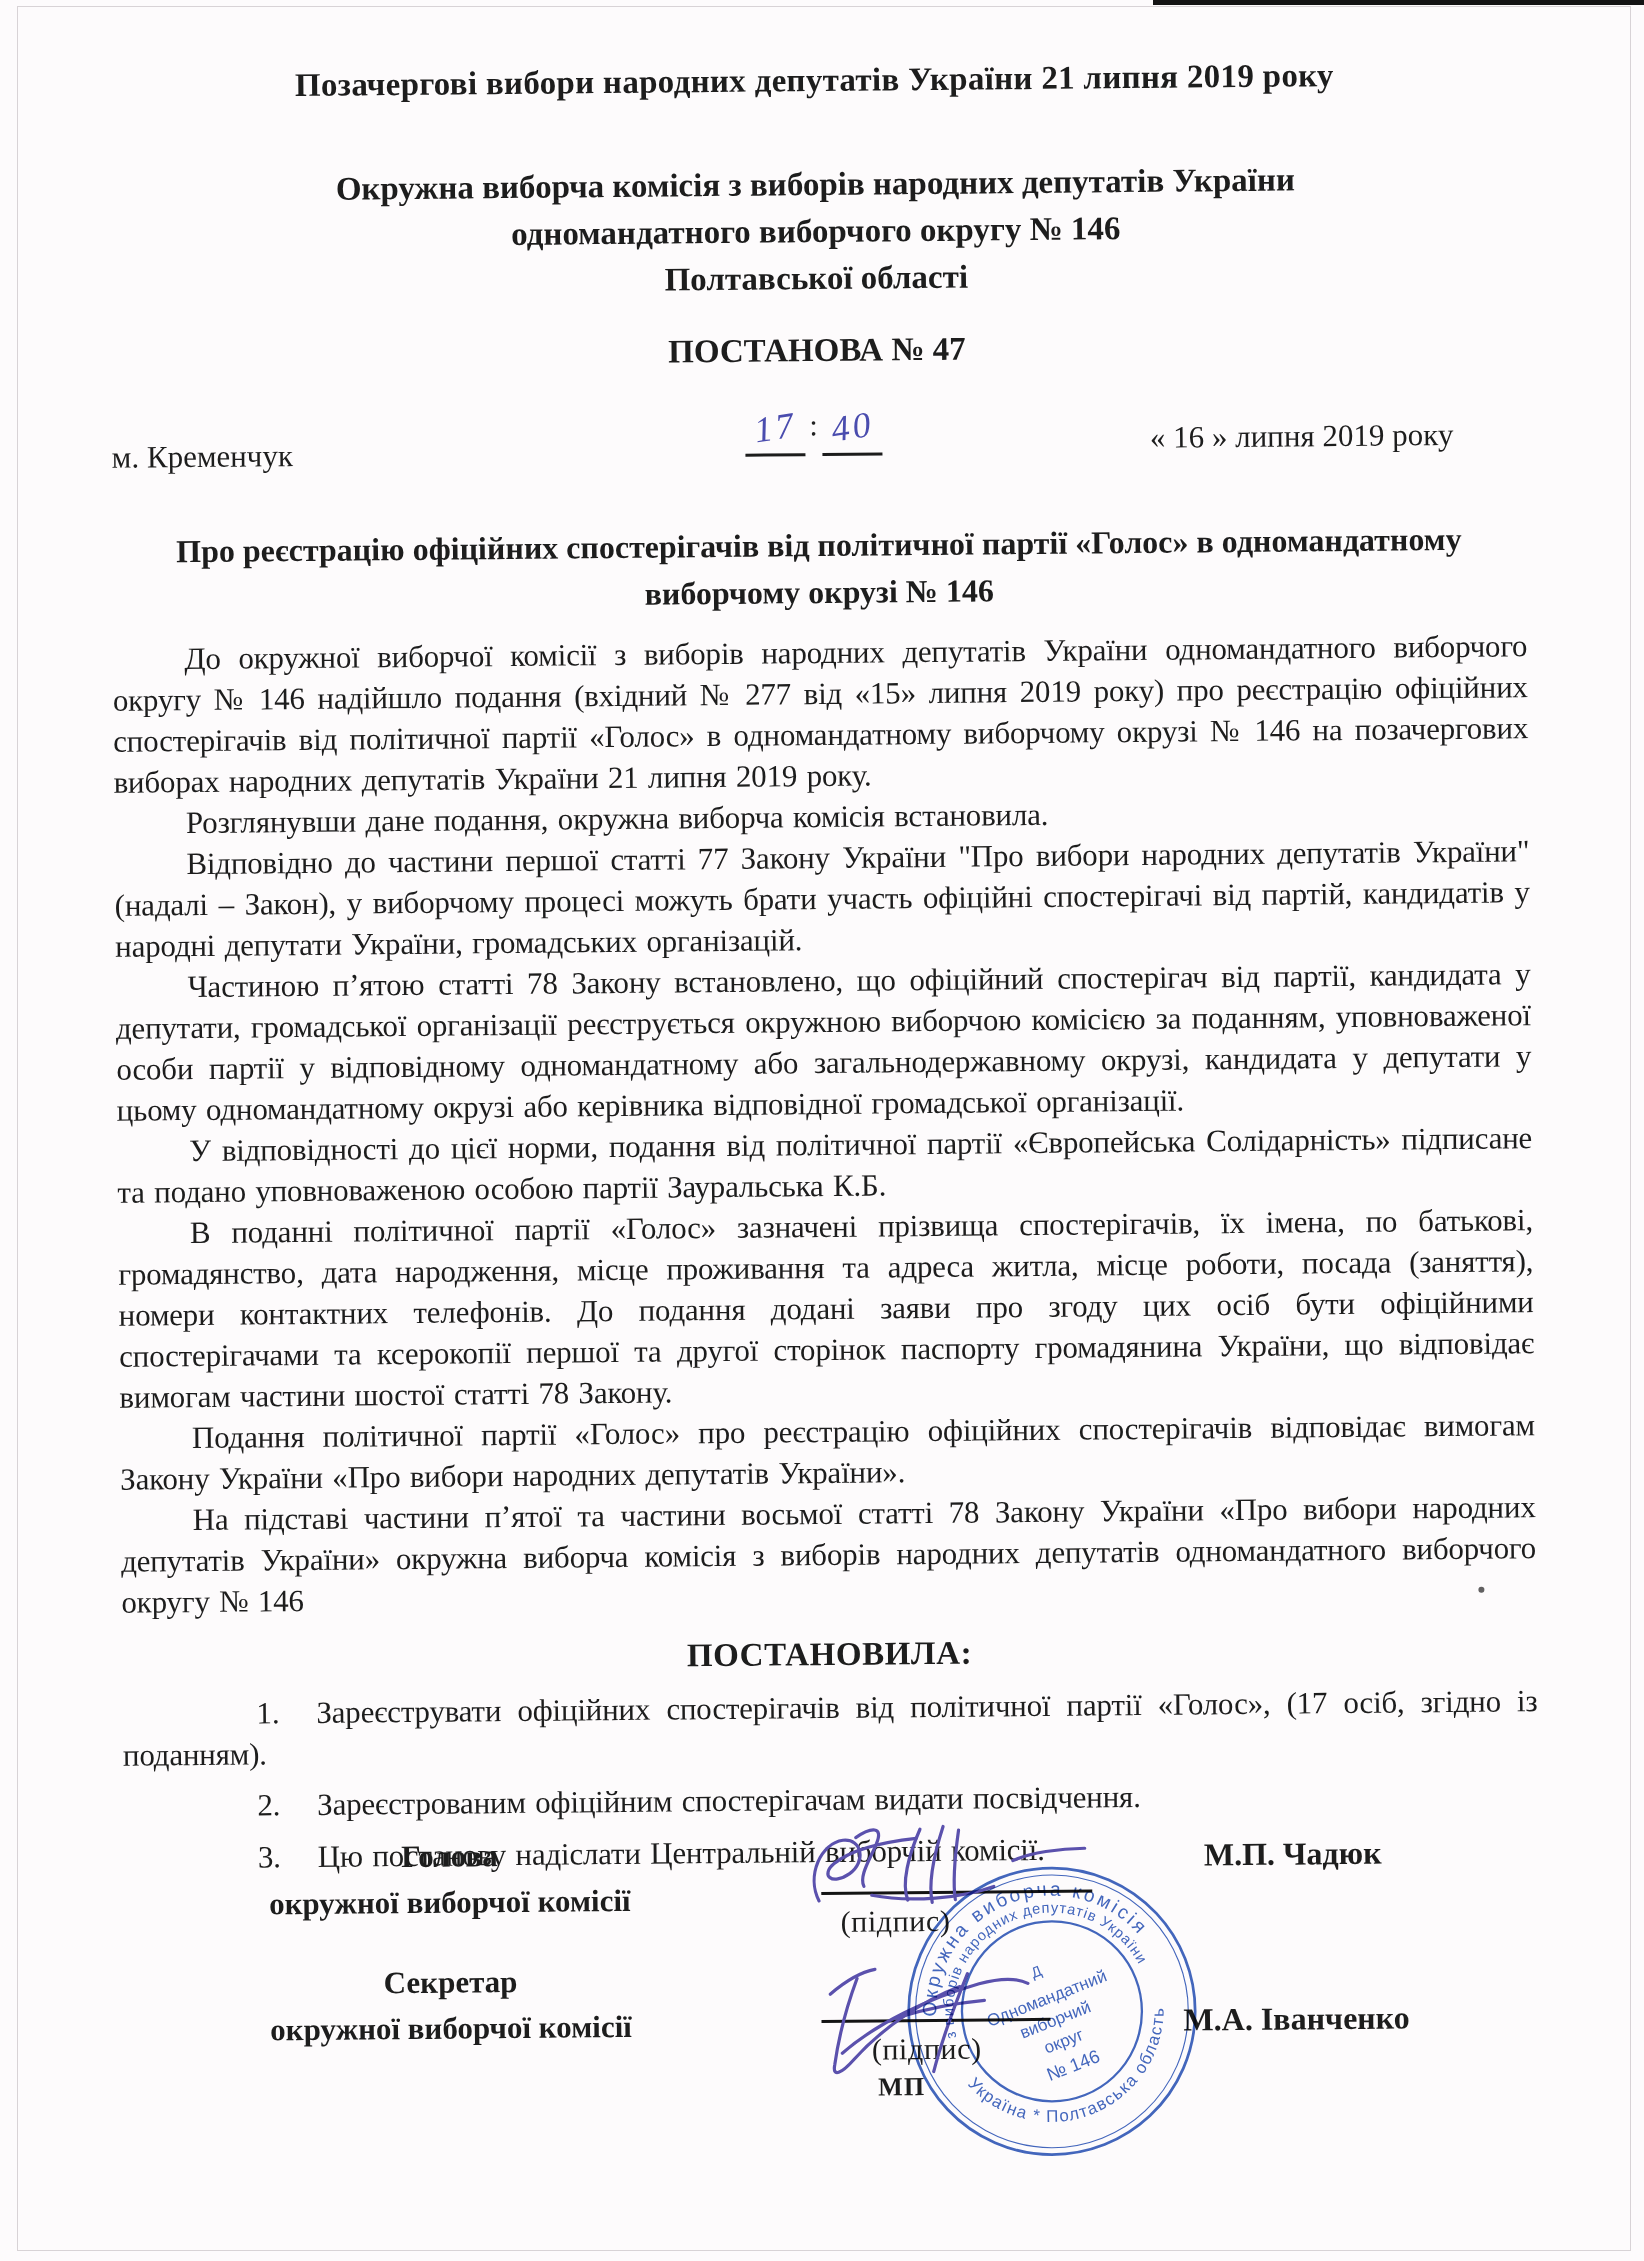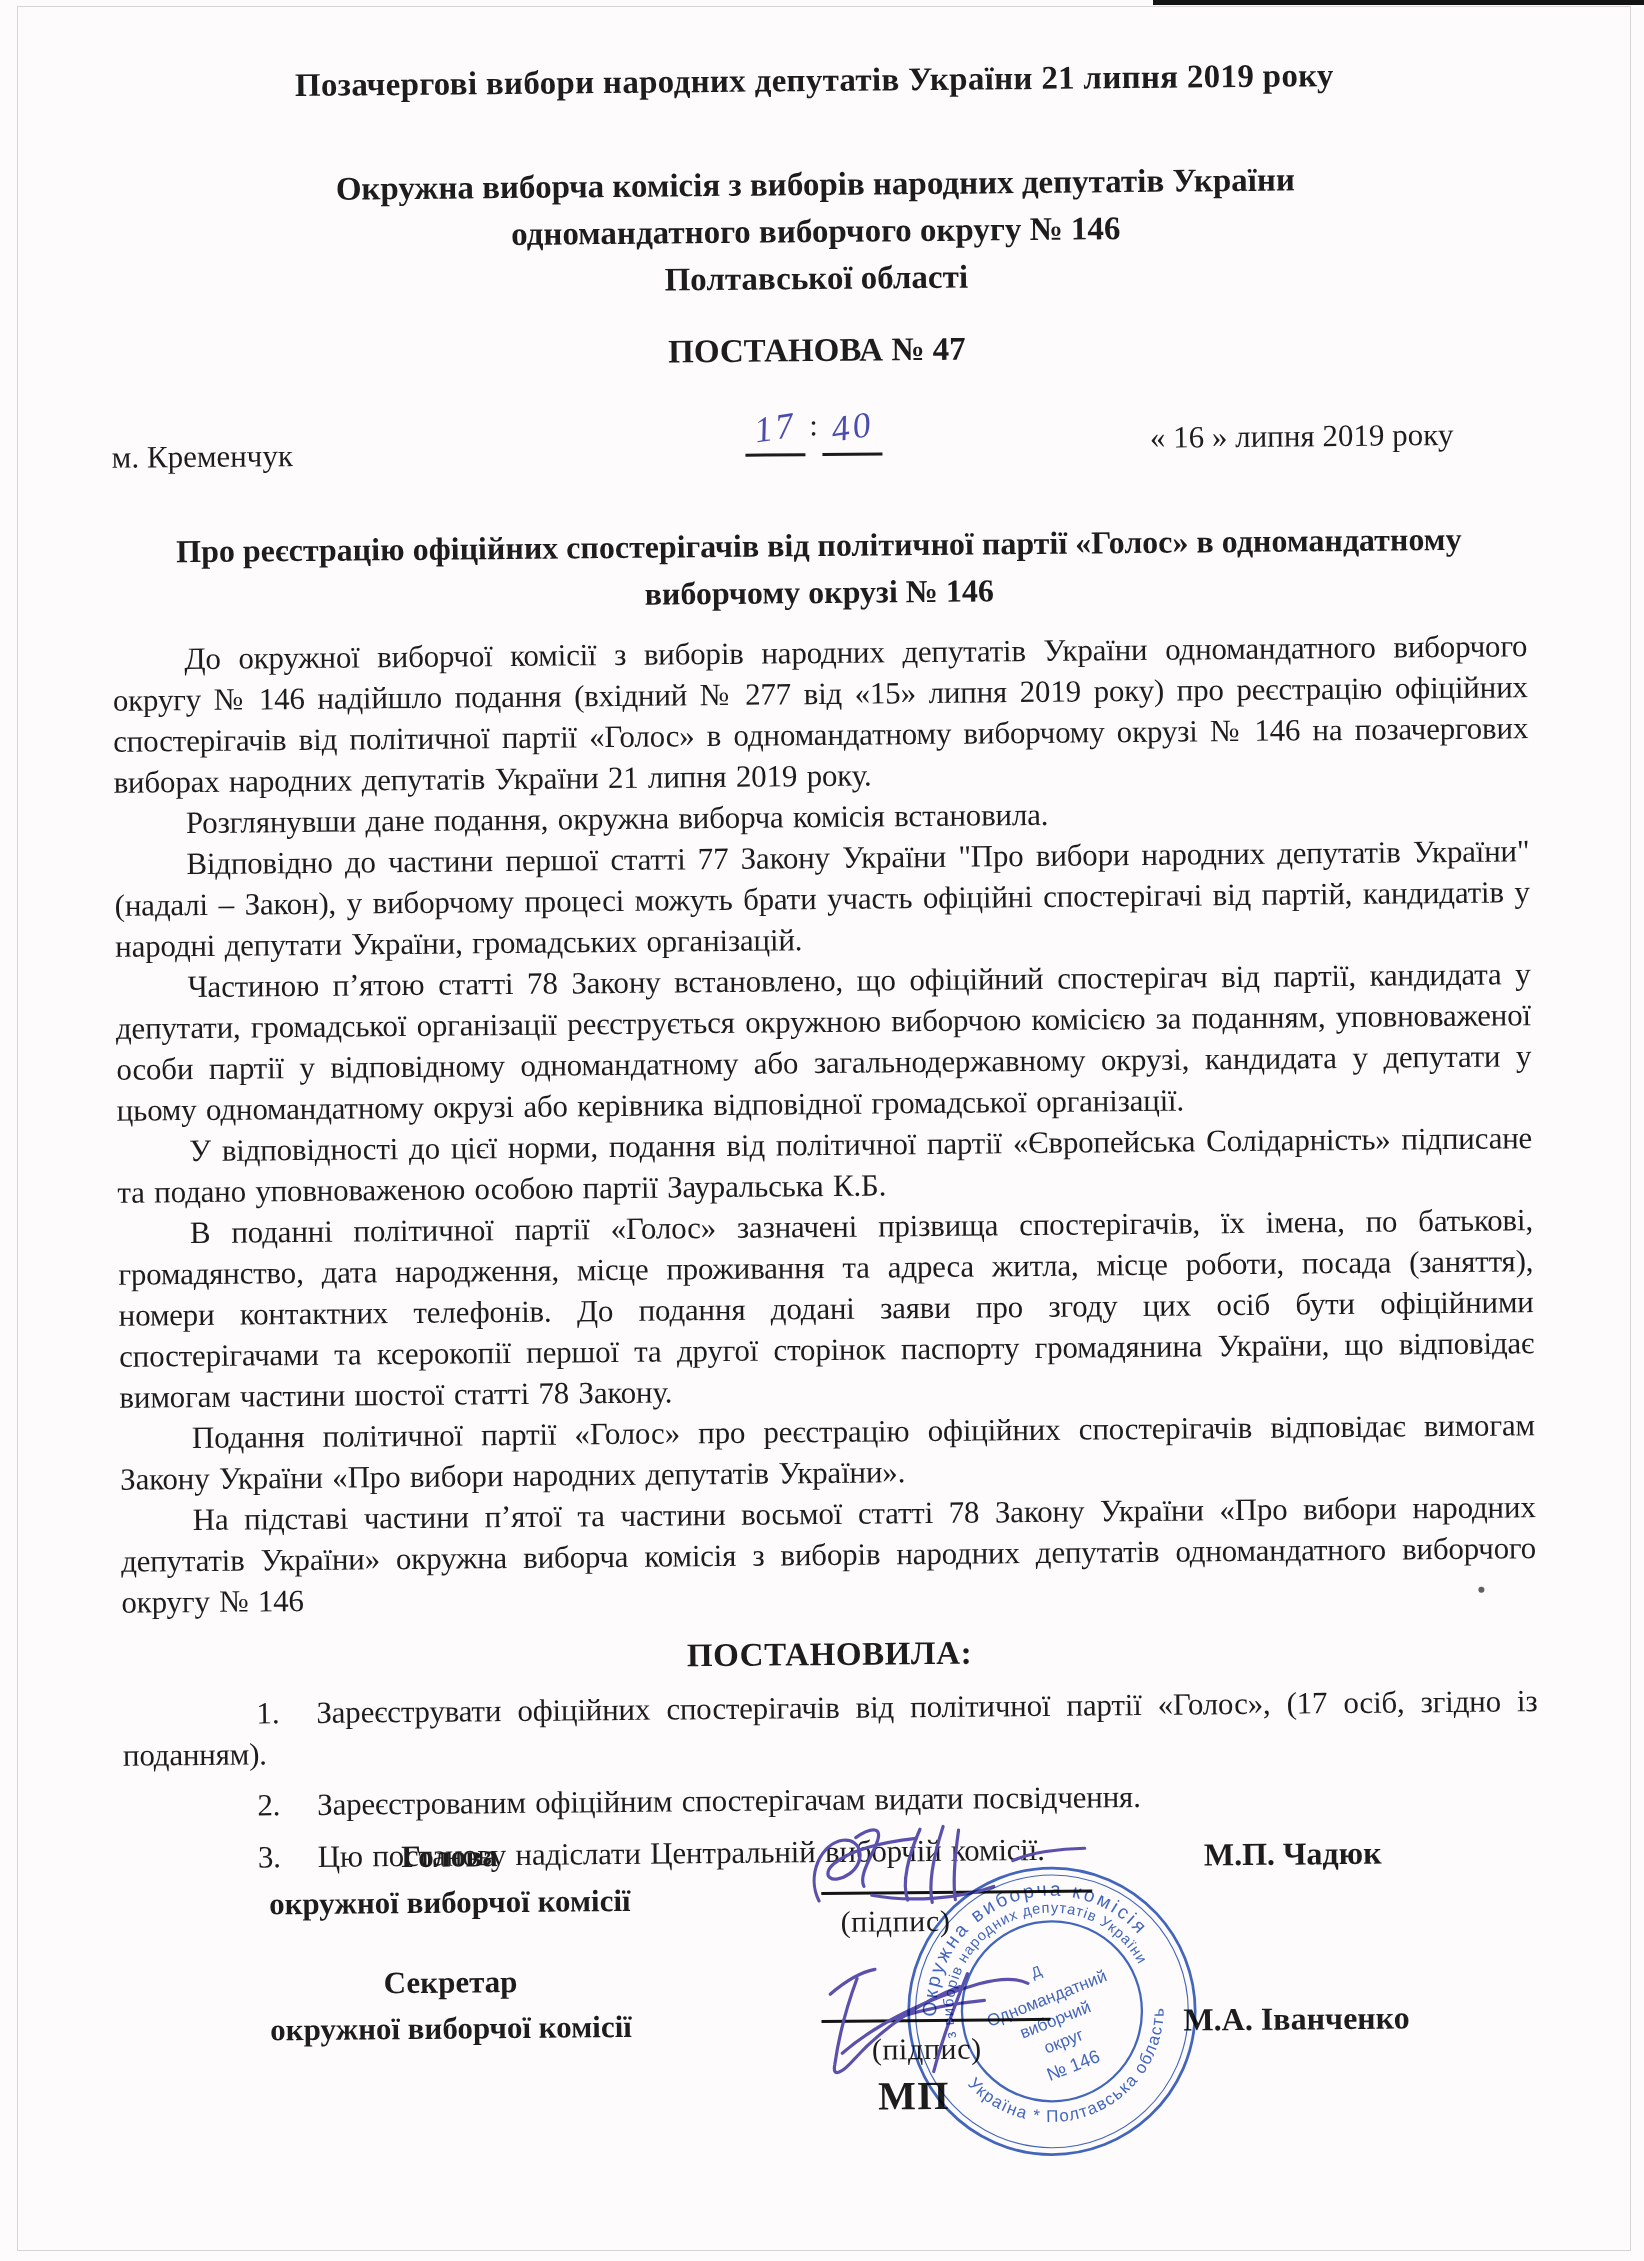--- a/index.html
+++ b/index.html
@@ -71,21 +71,21 @@
   .role-secretary{top:139px;}
   .sig-line{position:absolute;border-bottom:3.9px solid #141414;height:0;}
   .sig-line-1{left:697px;top:75px;width:271px;}
   .sig-line-2{left:696px;top:203px;width:229px;}
   .sig-note{position:absolute;font-size:30px;letter-spacing:0.6px;}
   .sig-note-1{left:716px;top:88px;}
   .sig-note-2{left:746px;top:216px;}
   .sig-name{position:absolute;font-weight:bold;font-size:32px;white-space:nowrap;}
   .sig-name-1{left:1080px;top:23px;}
   .sig-name-2{left:1058px;top:188px;}
-  .seal-mark{position:absolute;left:752px;top:256px;font-weight:bold;font-size:40px;letter-spacing:1.3px;}
+  .seal-mark{position:absolute;left:752px;top:256px;font-weight:bold;font-size:26px;letter-spacing:1.3px;}
   .ink-svg{position:absolute;pointer-events:none;}
   .sig-ink-1{left:670px;top:7.7px;width:322px;height:90px;}
   .sig-ink-2{left:693px;top:140px;width:232px;height:122px;}
   .stamp{
     position:absolute;left:775px;top:1862px;width:303px;height:303px;
     opacity:0.9;mix-blend-mode:multiply;
   }
   .artifact-dot{
     position:absolute;left:1357px;top:1593px;width:5.8px;height:5.8px;border-radius:50%;
     background:#3a3a3a;opacity:0.8;

